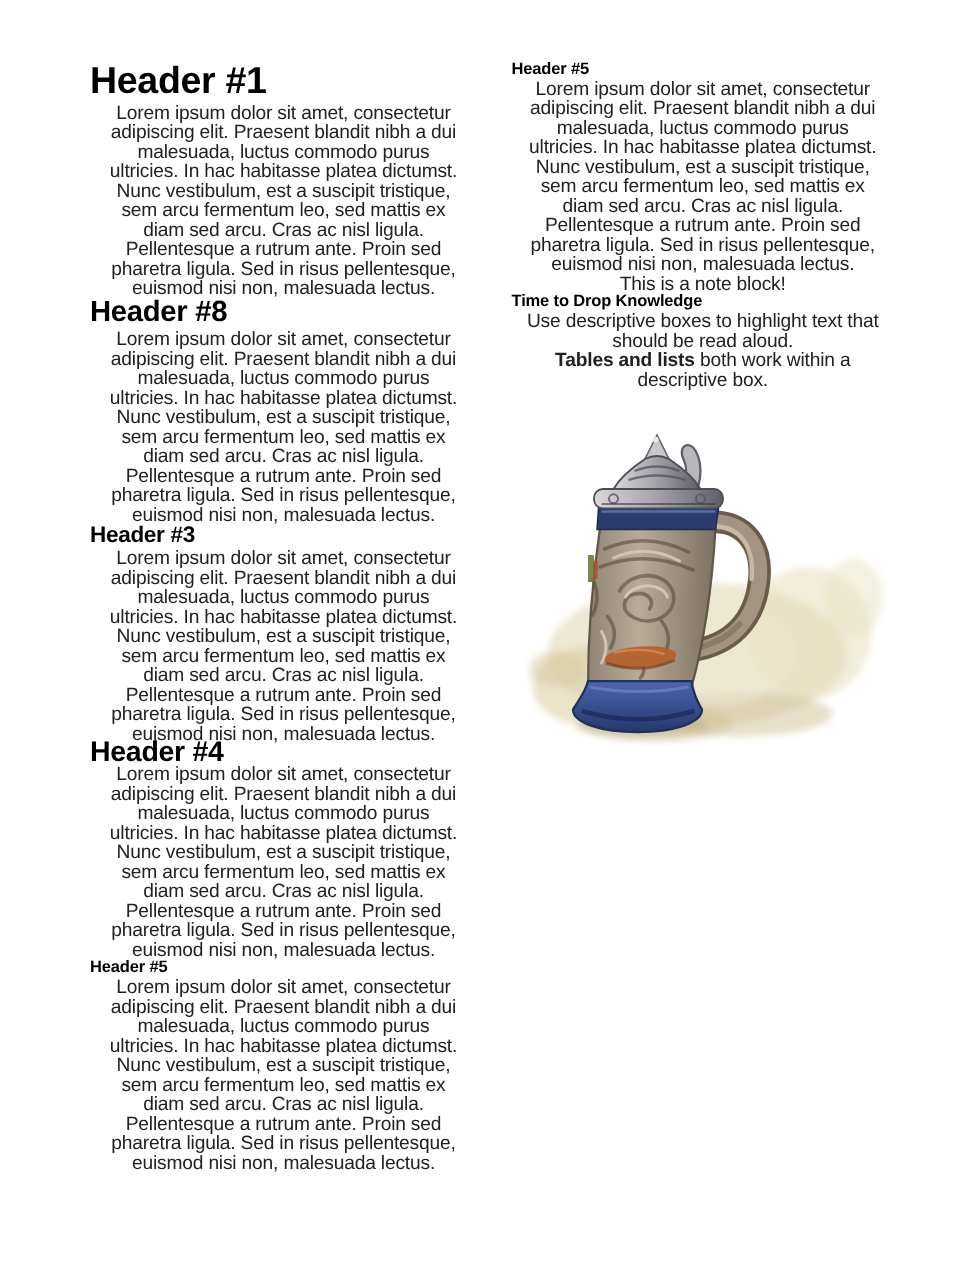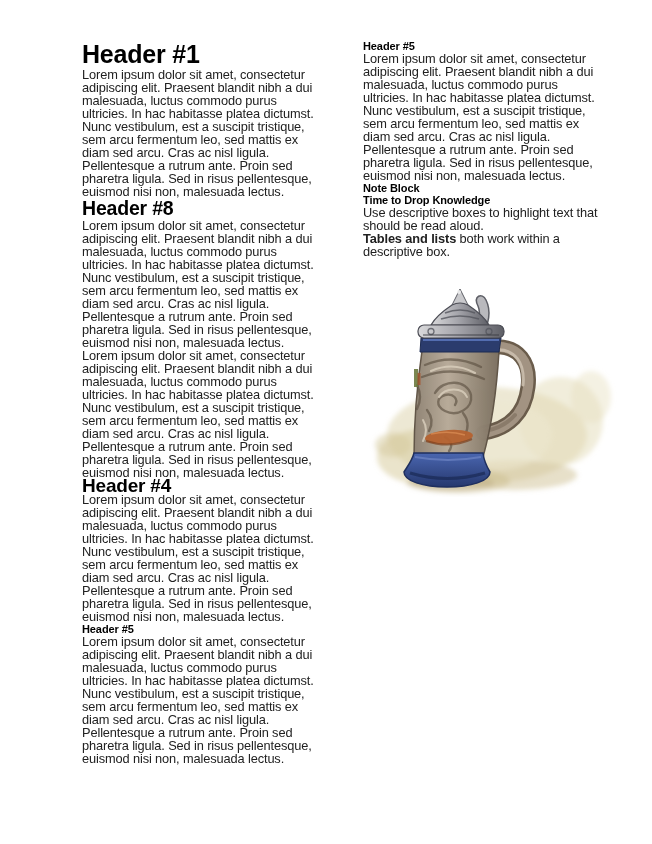--- a/index.html
+++ b/index.html
@@ -23,33 +23,33 @@
   .page{
     position:relative;
     width:652px;height:844px;
     background:#ffffff;
     font-family:"Liberation Sans","DejaVu Sans",sans-serif;
     color:var(--text-body);
     overflow:hidden;
   }
   .columns{
     display:flex;
-    padding:40px 0 0 38px;
+    padding:40px 0 0 60px;
     gap:23px;
     align-items:flex-start;
-    margin-left:44px;
   }
   .col{width:258px;flex:0 0 auto;}
   .col-right{width:255px;}
   p.body{
     font-size:12.8px;
     line-height:13px;
     letter-spacing:-0.12px;
     white-space:pre;
     color:var(--text-body);
+    text-align:center;
   }
   h1,h2,h3,h4,h5{
     color:var(--text-heading);
     font-weight:bold;
     letter-spacing:-0.2px;
   }
   h1{font-size:25px;line-height:28px;}
   h2{font-size:19.5px;line-height:21px;}
   h3{font-size:15px;line-height:16px;}
   h4{font-size:19px;line-height:14px;}
@@ -86,20 +86,21 @@
 adipiscing elit. Praesent blandit nibh a dui
 malesuada, luctus commodo purus
 ultricies. In hac habitasse platea dictumst.
 Nunc vestibulum, est a suscipit tristique,
 sem arcu fermentum leo, sed mattis ex
 diam sed arcu. Cras ac nisl ligula.
 Pellentesque a rutrum ante. Proin sed
 pharetra ligula. Sed in risus pellentesque,
 euismod nisi non, malesuada lectus.</p>
 
+      <h3>Header #3</h3>
       <p class="body">Lorem ipsum dolor sit amet, consectetur
 adipiscing elit. Praesent blandit nibh a dui
 malesuada, luctus commodo purus
 ultricies. In hac habitasse platea dictumst.
 Nunc vestibulum, est a suscipit tristique,
 sem arcu fermentum leo, sed mattis ex
 diam sed arcu. Cras ac nisl ligula.
 Pellentesque a rutrum ante. Proin sed
 pharetra ligula. Sed in risus pellentesque,
 euismod nisi non, malesuada lectus.</p>
@@ -135,21 +136,21 @@
 adipiscing elit. Praesent blandit nibh a dui
 malesuada, luctus commodo purus
 ultricies. In hac habitasse platea dictumst.
 Nunc vestibulum, est a suscipit tristique,
 sem arcu fermentum leo, sed mattis ex
 diam sed arcu. Cras ac nisl ligula.
 Pellentesque a rutrum ante. Proin sed
 pharetra ligula. Sed in risus pellentesque,
 euismod nisi non, malesuada lectus.</p>
 
-      <div class="mini-label">Note Block</div>
+      <p class="body">This is a note block!</p>
 
       <div class="mini-label">Time to Drop Knowledge</div>
       <p class="body">Use descriptive boxes to highlight text that
 should be read aloud.</p>
 
       <p class="body"><span class="bold-lead">Tables and lists</span><span> both work within a
 descriptive box.</span></p>
 
       <figure class="stein-figure" aria-label="Watercolor illustration of a German beer stein with a pointed pewter lid and thumb lever, dark blue bands at the rim and flared base, a carved tan stoneware body with an orange accent, and a handle on the right, painted over a tan watercolor wash">
         <svg viewBox="0 0 252 212" xmlns="http://www.w3.org/2000/svg">

